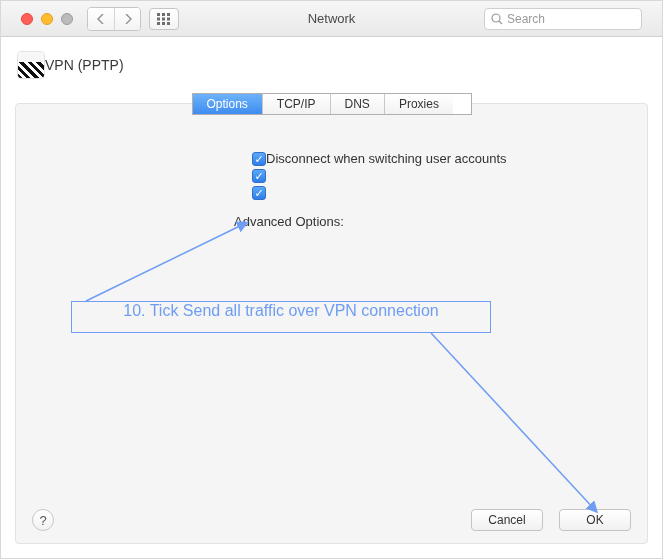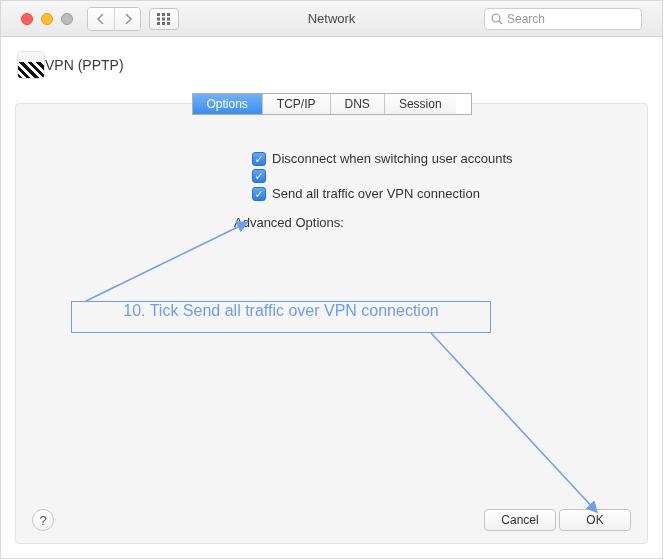--- a/index.html
+++ b/index.html
@@ -137,21 +137,21 @@
     top: 44px; left: 0; right: 0; bottom: 48px;
     padding: 0 20px;
   }
   .group {
     padding-left: 200px;
     font-size: 13px;
     color: #333;
   }
   .group-title { margin: 6px 0 4px -2px; }
   .check-row {
-    display: flex; align-items: center; gap: 6px;
+    display: flex; align-items: center; 
     margin: 3px 0 3px 16px;
     position: relative;
   }
   .checkbox {
     width: 14px; height: 14px;
     border-radius: 3px;
     border: 1px solid #b6b6b6;
     background: linear-gradient(#ffffff,#f2f2f2);
     flex: 0 0 14px;
     position: relative;
@@ -176,21 +176,21 @@
     align-items: center;
   }
   .help-btn {
     width: 22px; height: 22px;
     border-radius: 50%;
     border: 1px solid #c7c7c7;
     background: linear-gradient(#ffffff,#f2f2f2);
     display: flex; align-items: center; justify-content: center;
     color: #555; font-size: 13px;
   }
-  .btn-group { margin-left: auto; display: flex; gap: 3px; }
+  .btn-group { margin-left: auto; display: flex; gap: 16px; }
   .push-btn {
     min-width: 72px; height: 22px;
     border: 1px solid #c4c4c4;
     border-radius: 4px;
     background: linear-gradient(#ffffff,#f1f1f1);
     font-size: 12px; color: #333;
     display: flex; align-items: center; justify-content: center;
     padding: 0 12px;
   }
   
@@ -271,36 +271,35 @@
       <div class="tab selected">
           <span>Options</span>
         </div>
       <div class="tab">
           <span>TCP/IP</span>
         </div>
       <div class="tab">
           <span>DNS</span>
         </div>
       <div class="tab">
-          <span>Session</span>
+          <span>Proxies</span>
         </div>
     </div>
 
     <div class="sheet-inner">
       <div class="group">
         <div class="check-row">
           <div class="checkbox checked"></div>
           <span>Disconnect when switching user accounts</span>
         </div>
         <div class="check-row">
           <div class="checkbox checked"></div>
         </div>
         <div class="check-row">
           <div class="checkbox checked"></div>
-          <span>Send all traffic over VPN connection</span>
         </div>
 
         <div class="group-title" style="margin-top:14px;">Advanced Options:</div>
       </div>
     </div>
 
     <div class="sheet-footer">
       <div class="help-btn">?</div>
       <div class="btn-group">
         <div class="push-btn">

